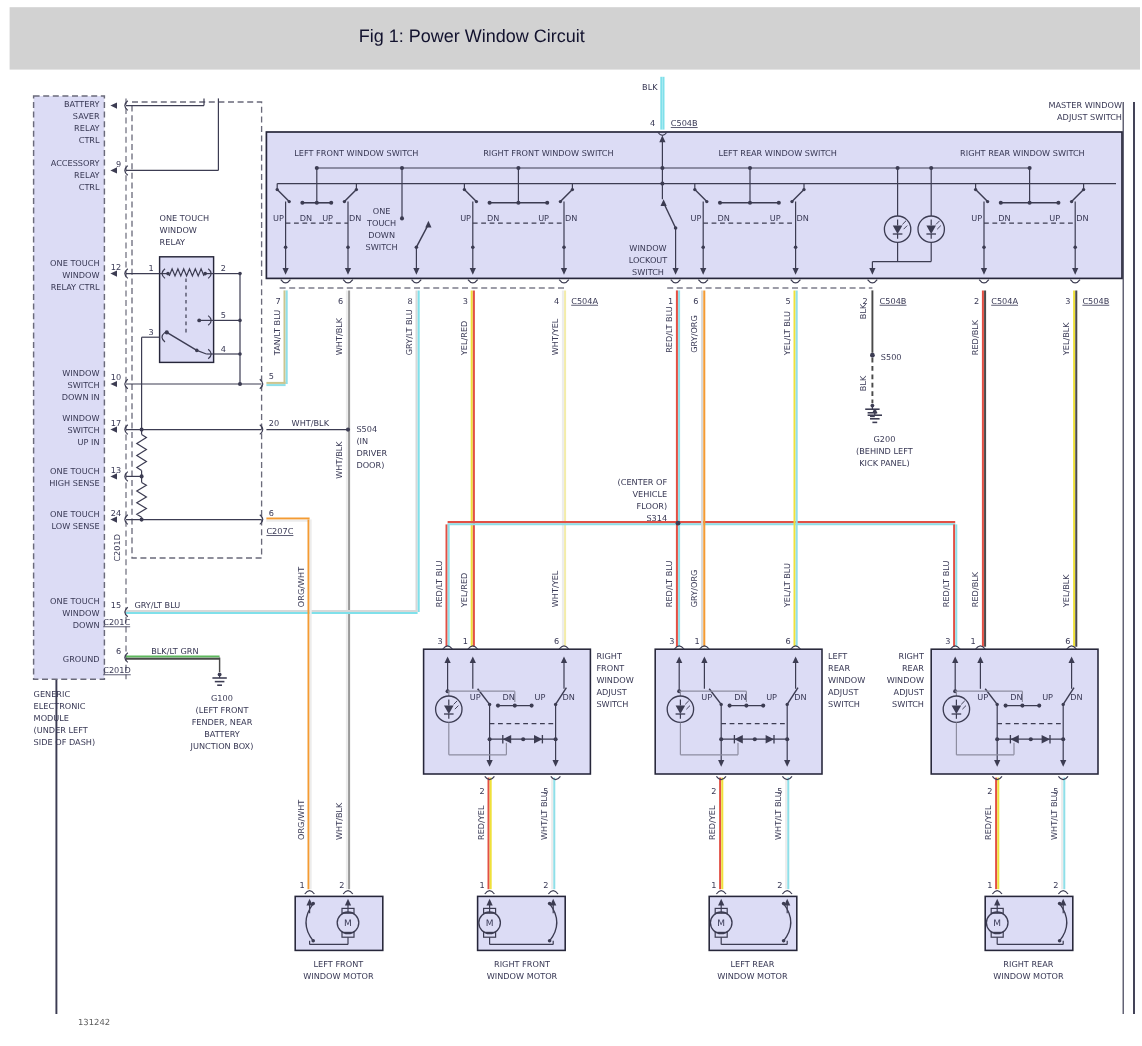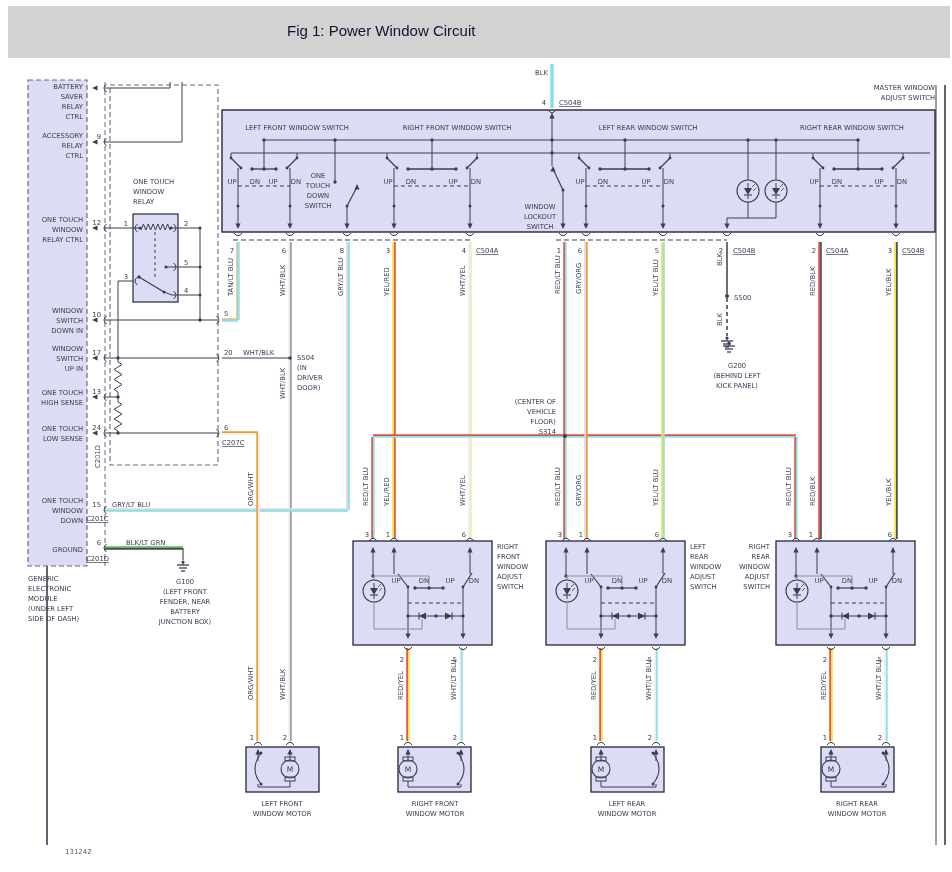--- a/index.html
+++ b/index.html
@@ -1,19 +1,19 @@
 <!DOCTYPE html>
 <html><head>
 <meta charset="utf-8">
 <style>
   html,body{margin:0;padding:0;background:#ffffff;}
   #stage{position:relative;width:952px;height:872px;background:#ffffff;overflow:hidden;
          font-family:"DejaVu Sans", sans-serif;}
   #titlebar{position:absolute;left:8px;top:6px;width:942px;height:52px;background:#d2d2d2;}
-  #titlebar .t{position:absolute;left:279px;top:16px;font-size:15px;color:#12122e;
+  #titlebar .t{position:absolute;left:291px;top:16px;font-size:15px;color:#12122e;
                font-family:"Liberation Sans", sans-serif;}
   svg{position:absolute;left:0;top:0;}
 </style>
 </head>
 <body>
 <div id="stage">
   <div id="titlebar">
     <div class="t">Fig 1: Power Window Circuit</div>
   </div>
   <svg id="dwg" width="952" height="872" viewBox="0 0 952 872">

